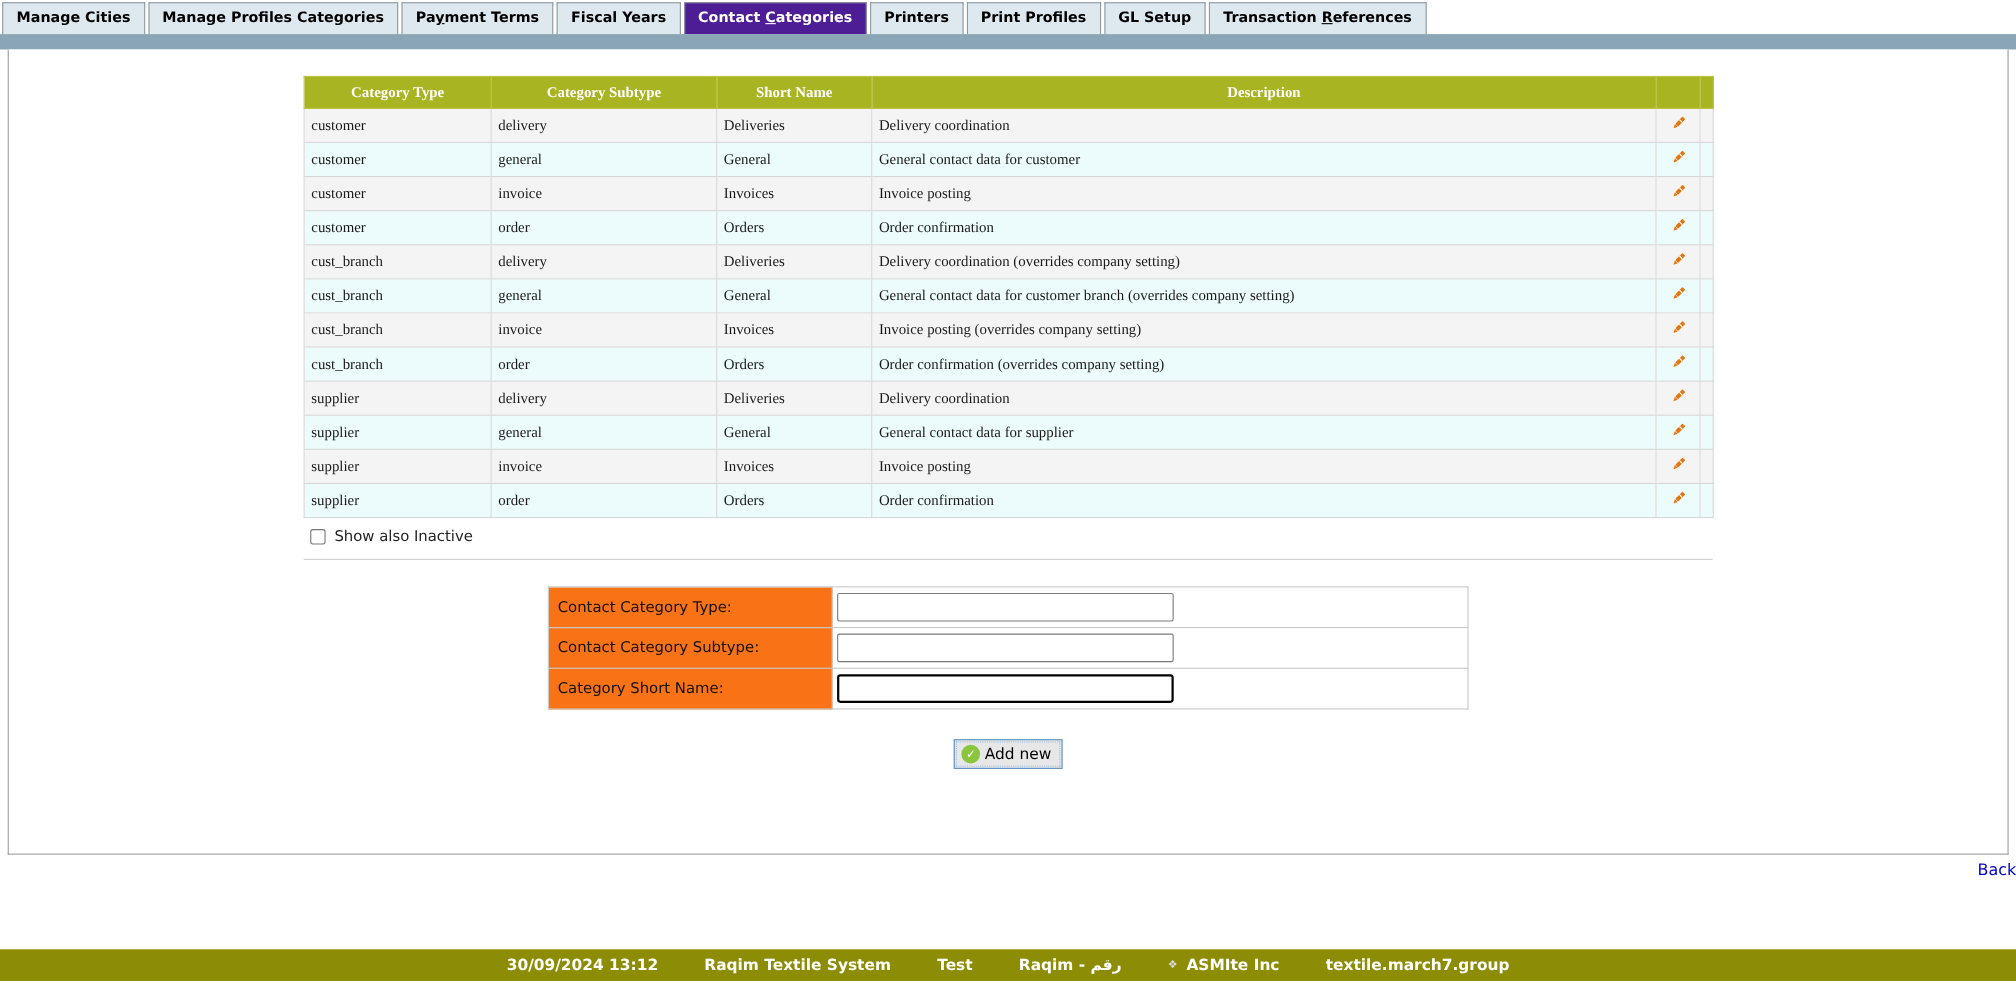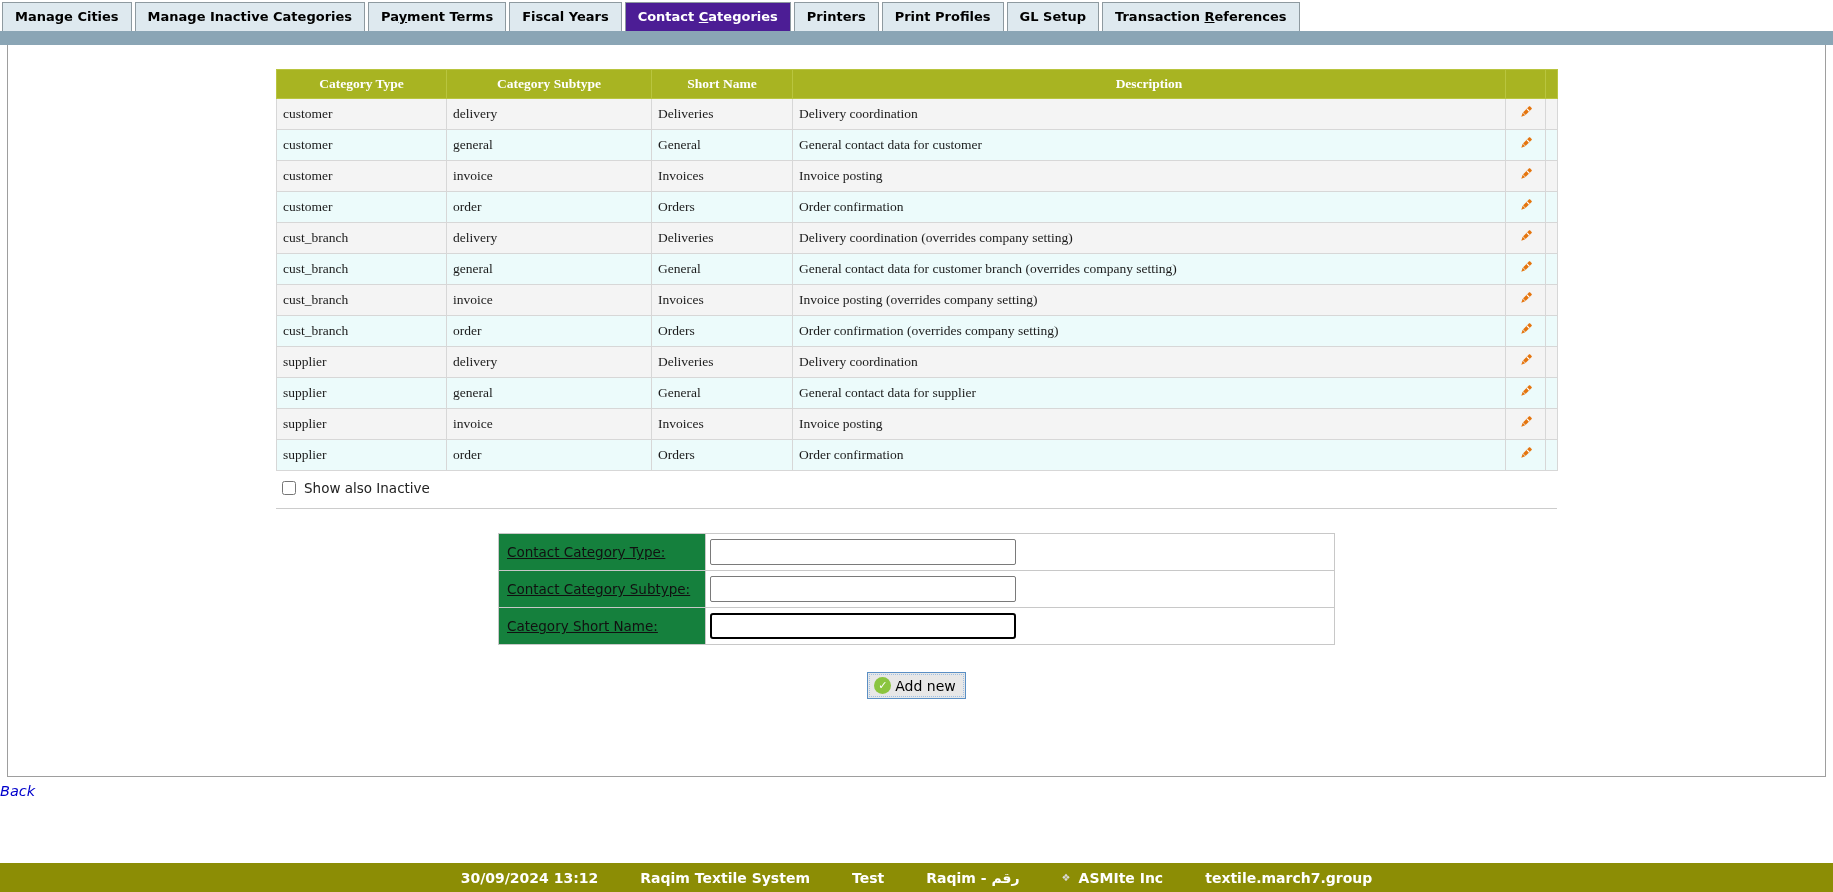--- a/index.html
+++ b/index.html
@@ -59,21 +59,21 @@
   .inactive-row {
     display: flex; align-items: center; gap: 8px;
     padding: 9px 2px 10px 6px; font-size: 13.5px; color: #222;
   }
   .inactive-row input { width: 14px; height: 14px; margin: 0; }
 
   
   .formwrap { width: 837px; margin: 24px auto 0 auto; }
   table.form { border-collapse: collapse; width: 837px; table-layout: fixed; }
   table.form td { border: 1px solid #c8c8c8; font-size: 13.5px; }
-  td.flabel { background: #15803d; padding: 9px 8px; width: 207px; color: #111; text-decoration: underline; }
+  td.flabel { background: #f97316; padding: 9px 8px; width: 258px; color: #111; }
   td.fvalue { background: #ffffff; padding: 5px 4px; }
   .txt {
     width: 306px; height: 26px; border: 1px solid #7a7a7a; border-radius: 2px;
     font-family: inherit; font-size: 13px; padding: 2px 5px; background:#fff;
   }
   .txt.focused { border: 2px solid #000; border-radius: 3px; }
   .ta {
     width: 586px; height: 93px; border: 1px solid #7a7a7a;
     font-family: inherit; font-size: 13px; padding: 3px 5px;
     resize: both; display: block;
@@ -88,38 +88,38 @@
     padding: 4px 9px 4px 6px; font-size: 14px; font-family: inherit;
     color: #000; cursor: pointer;
   }
   .checkcircle {
     width: 17px; height: 17px; border-radius: 50%;
     background: #8bc53f; color: #fff; font-size: 11px; font-weight: bold;
     display: inline-flex; align-items: center; justify-content: center;
   }
 
   
-  .backrow { text-align: left; padding: 6px 0 0 0; font-style: italic; }
+  .backrow { text-align: right; padding: 6px 0 0 0; }
   .backrow a { color: #0000cc; font-size: 14.5px; text-decoration: none; cursor: pointer; }
 
   
   .footer {
     margin-top: auto; height: 29px; background: #8c8d05;
     display: flex; align-items: center; justify-content: center; gap: 42px;
     color: #ffffff; font-size: 14px; font-weight: bold; white-space: nowrap;
   }
   .footer .fav { font-size: 10px; color: #d9d9d9; font-weight: normal; margin-right: -34px; }
   .footer a.company { color: #ffffff; text-decoration: none; cursor: pointer; }
 </style>
 </head>
 <body>
 
 <div class="tabbar">
     <div class="tab">Manage Cities</div>
-    <div class="tab">Manage Inactive Categories</div>
+    <div class="tab">Manage Profiles Categories</div>
     <div class="tab">Pa<u>y</u>ment Terms</div>
     <div class="tab">Fiscal Years</div>
     <div class="tab active">Contact <u>C</u>ategories</div>
     <div class="tab">Printers</div>
     <div class="tab">Print Profiles</div>
     <div class="tab">GL Setup</div>
     <div class="tab">Transaction <u>R</u>eferences</div>
   </div>
 <div class="topstrip"></div>
 

